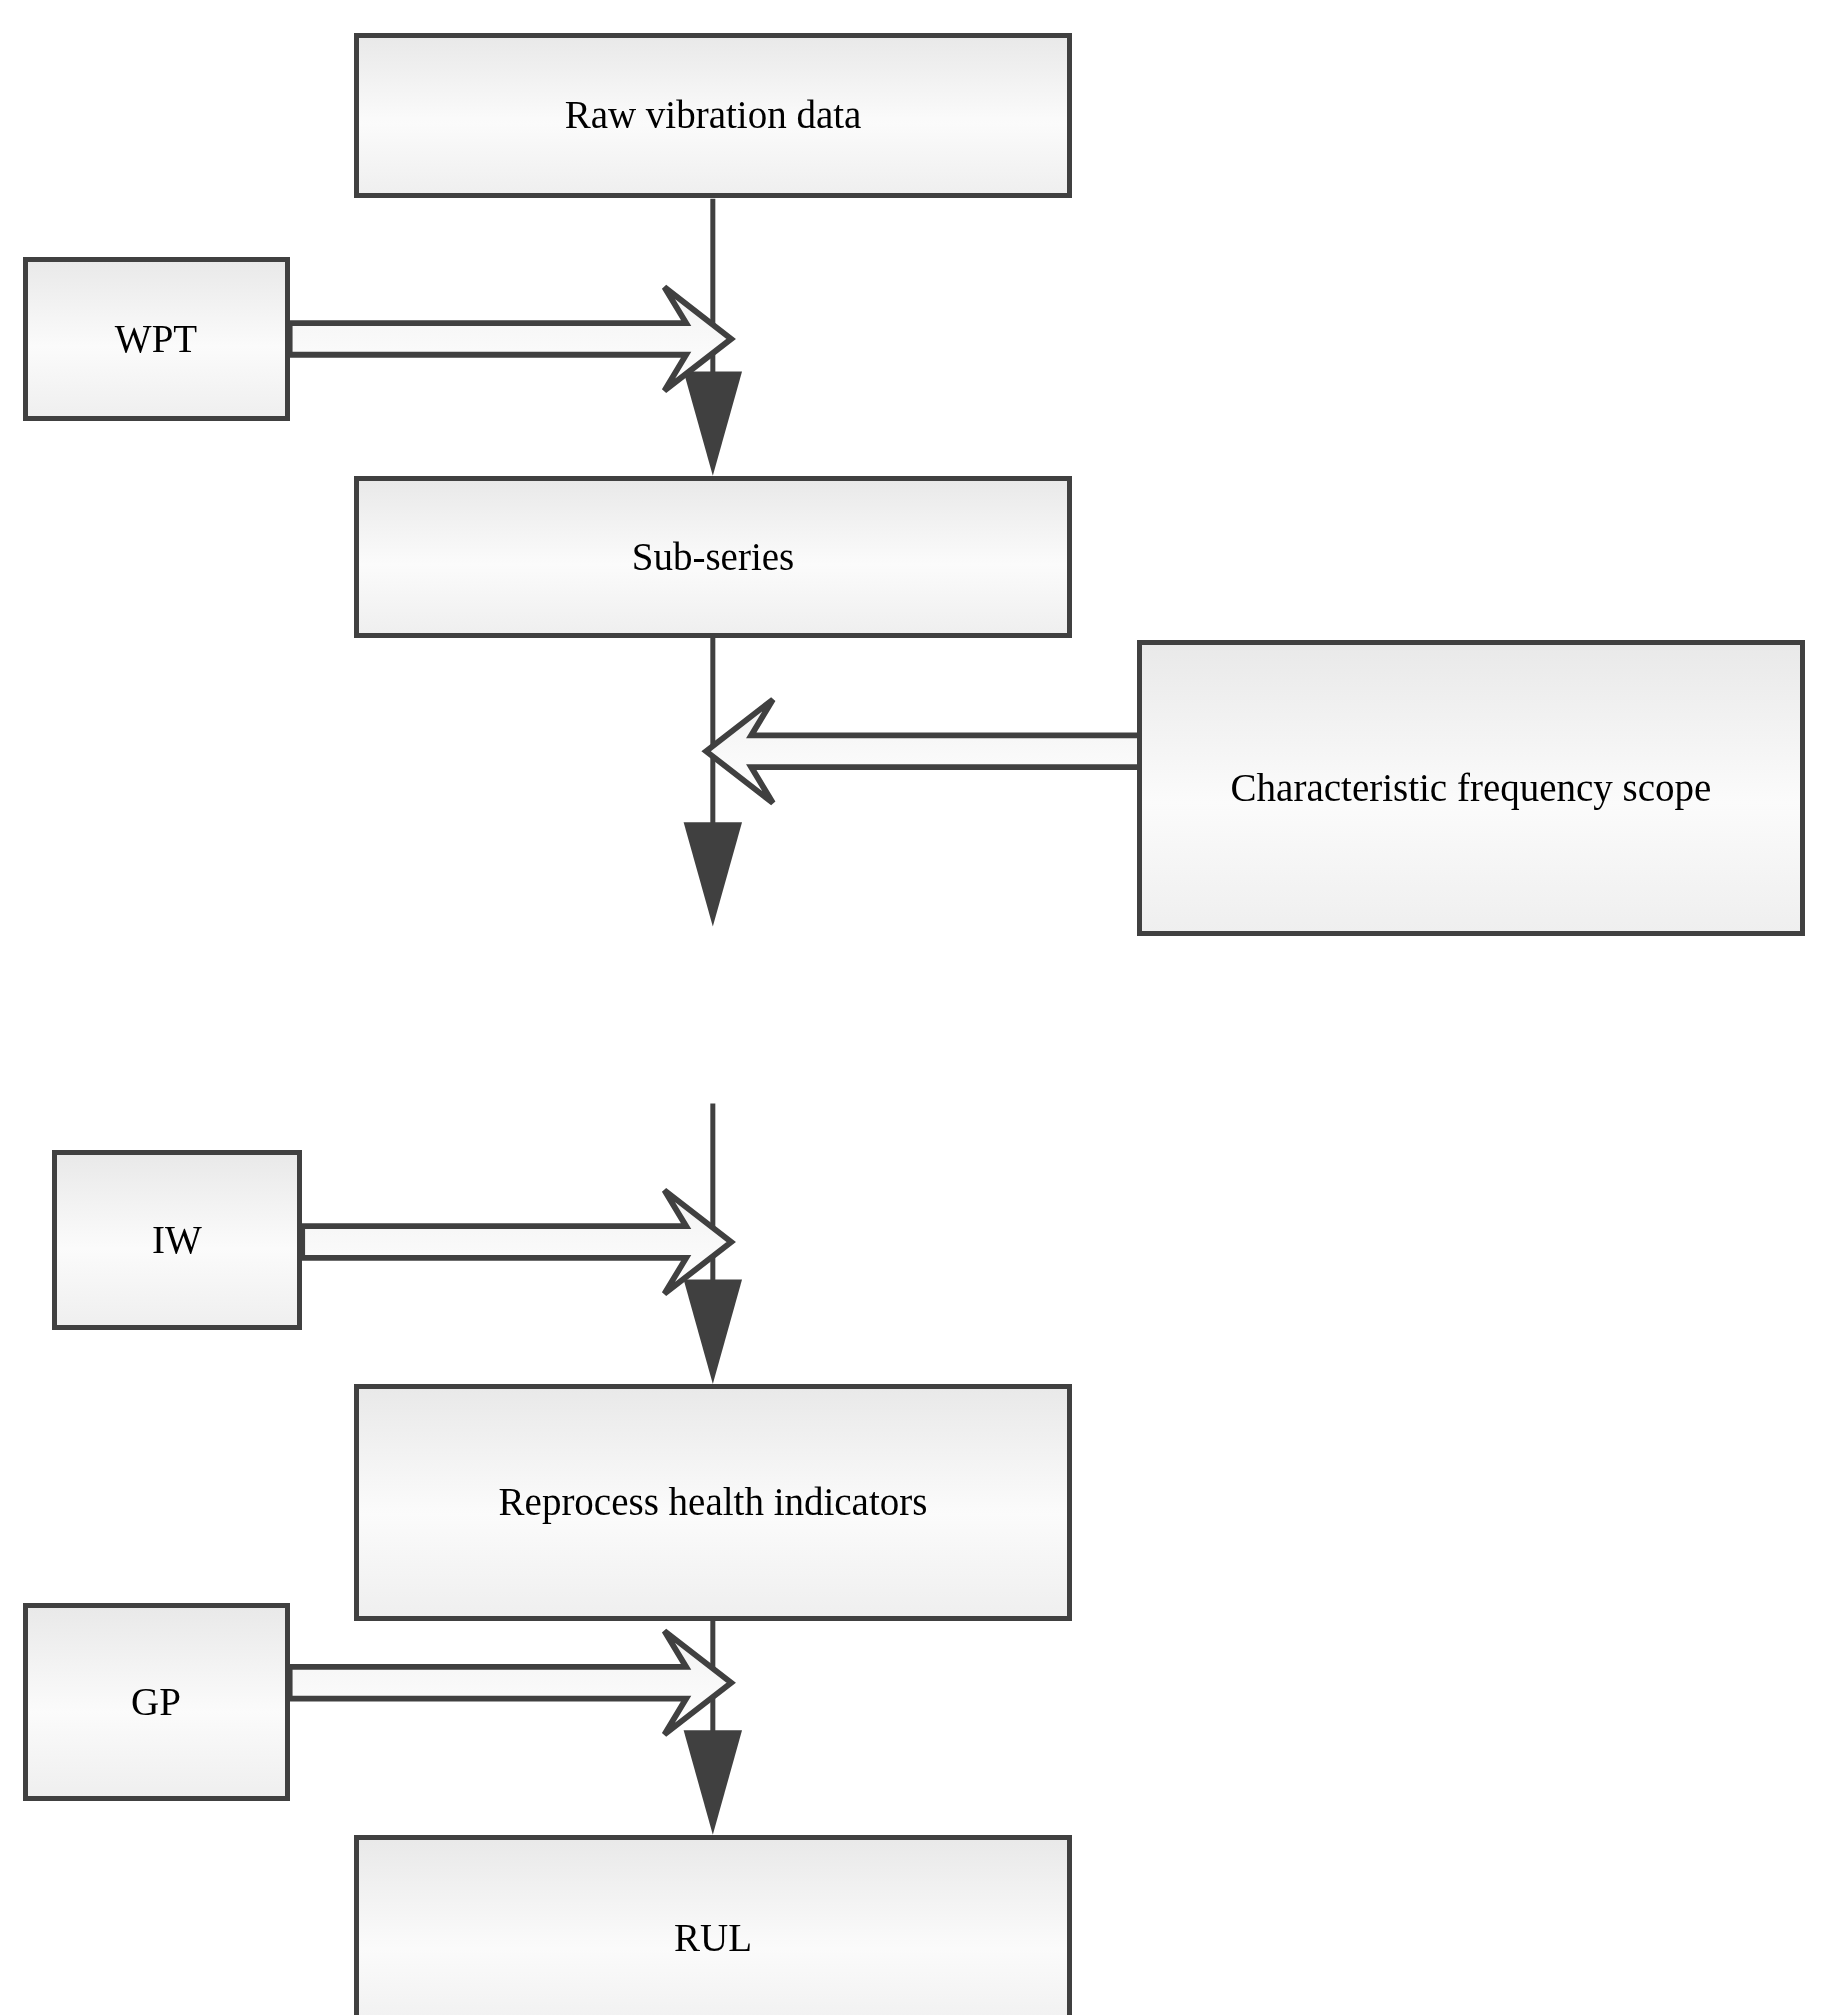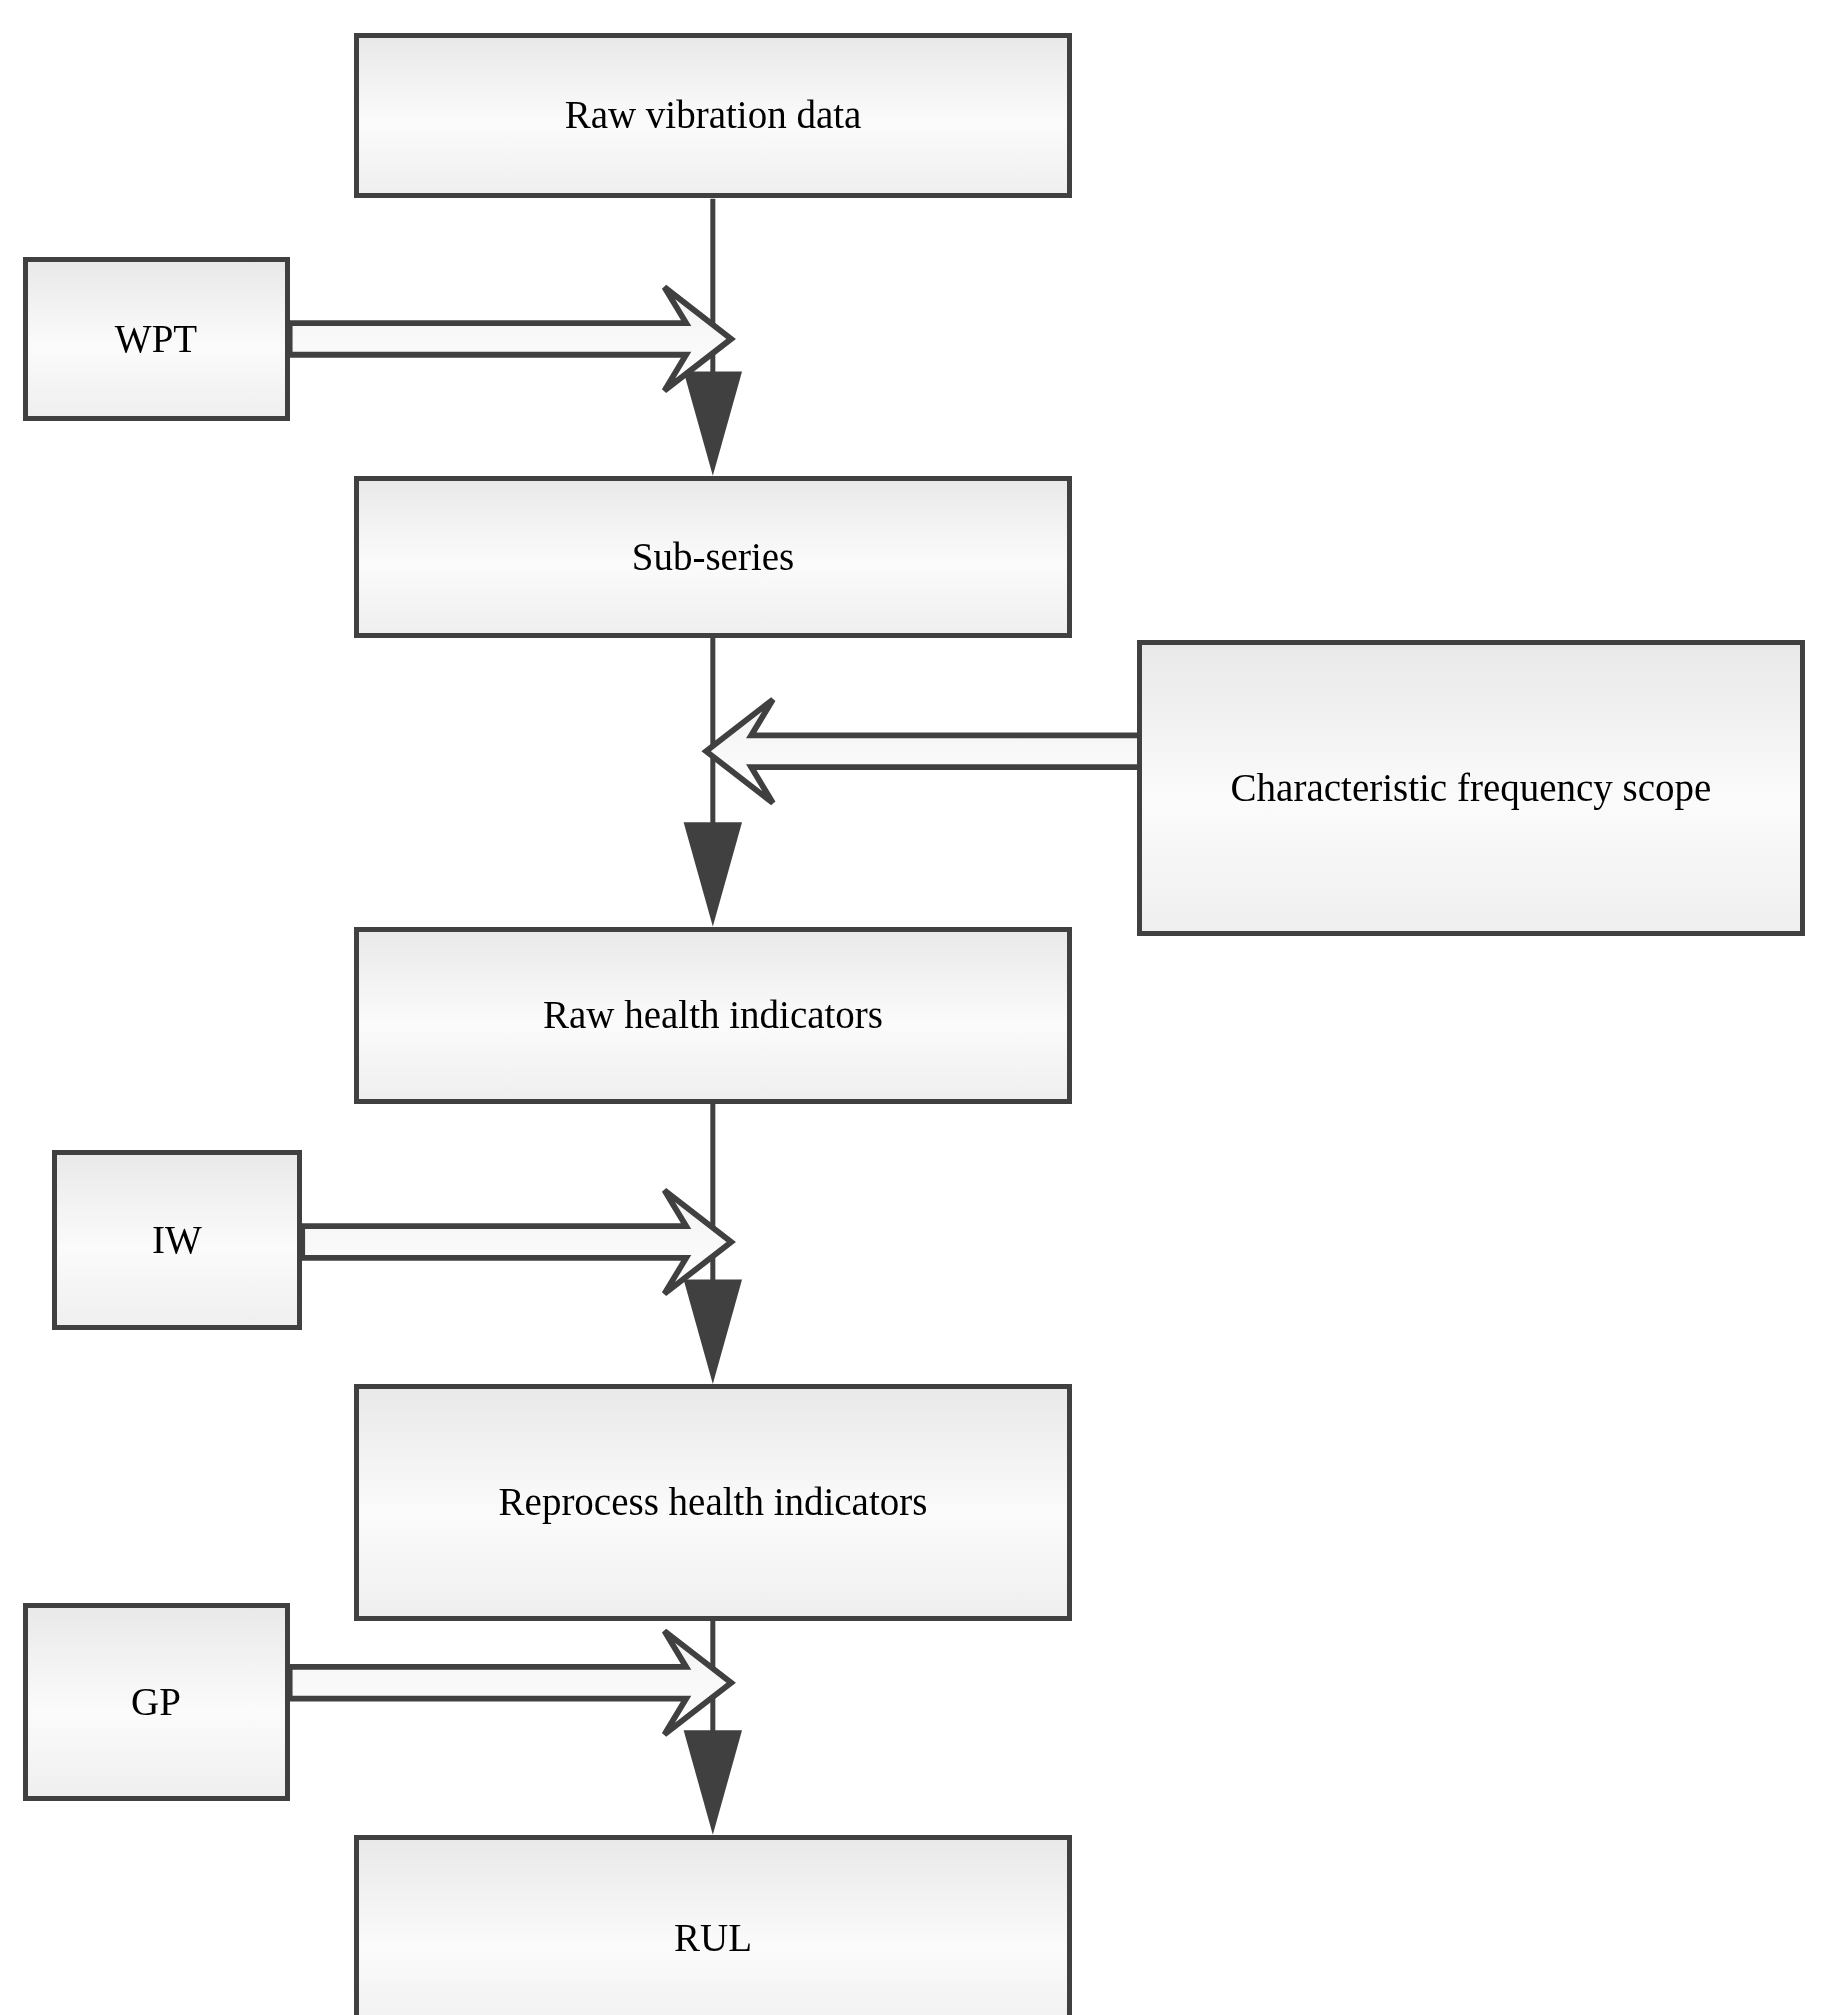--- a/index.html
+++ b/index.html
@@ -94,23 +94,20 @@
   </div>
 
   <div class="box b-sub-series">
     <span class="lbl">Sub-series</span>
   </div>
 
   <div class="box b-char-freq">
     <span class="lbl">Characteristic frequency scope</span>
   </div>
 
-  <div class="box b-raw-health">
-    <span class="lbl">Raw health indicators</span>
-  </div>
 
   <div class="box b-iw">
     <span class="lbl">IW</span>
   </div>
 
   <div class="box b-reprocess">
     <span class="lbl">Reprocess health indicators</span>
   </div>
 
   <div class="box b-gp">

